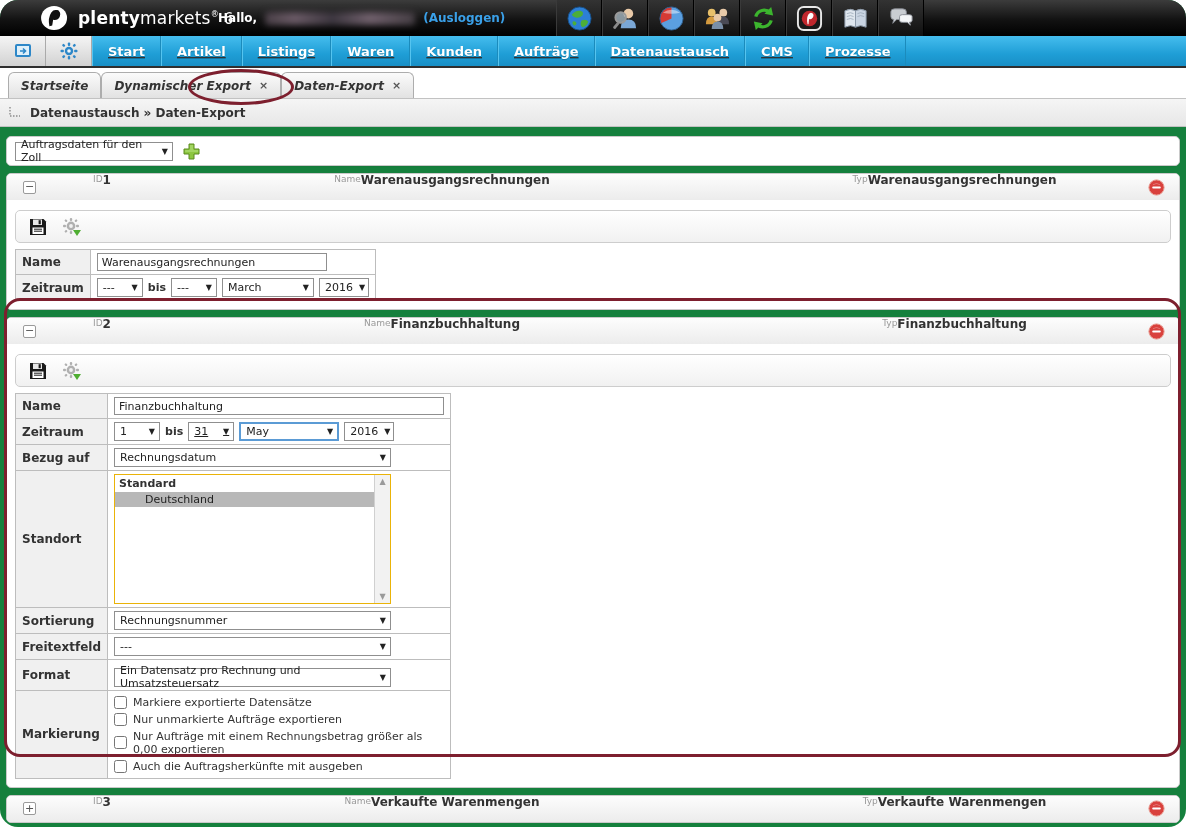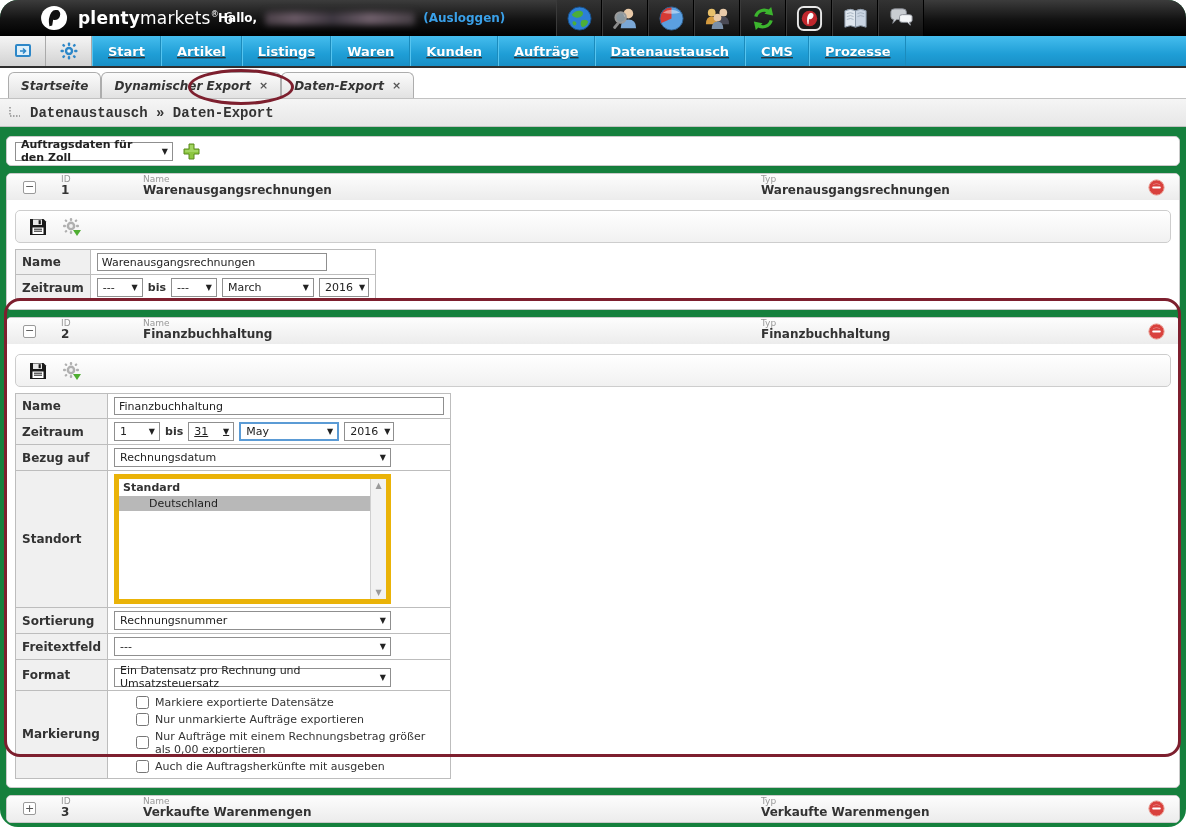--- a/index.html
+++ b/index.html
@@ -39,65 +39,65 @@
   .tabsrow { height:30px; padding:4px 0 0 8px; display:flex; align-items:flex-end; background:#fff; }
   .tab { height:26px; display:flex; align-items:center; padding:0 12px; cursor:pointer;
          background:linear-gradient(#fbfbfb,#e2e2e2); border:1px solid #adadad; border-bottom:none;
          border-radius:6px 6px 0 0; font-weight:bold; font-size:12px; color:#333;font-style:italic; }
   .tab .x { margin-left:8px; color:#555; font-weight:bold; font-size:11px; cursor:pointer; }
 
   
   .crumbbar { height:29px; background:linear-gradient(#f5f5f5,#e7e7e7); border-top:1px solid #c2c2c2;
               border-bottom:1px solid #c2c2c2; display:flex; align-items:center; padding-left:8px; }
   .crumbbar .treeicon { width:14px; height:12px; margin-right:8px; }
-  .crumbbar .txt { font-weight:bold; font-size:14px; color:#333;font-family:Liberation Mono, monospace; }
+  .crumbbar .txt { font-weight:bold; font-size:12px; color:#333; }
 
   
   .content { padding:0 6px; }
   .panel { background:#fff; border:1px solid #c9c9c9; border-radius:5px; box-shadow:0 1px 1px rgba(0,0,0,.05); }
   .newrow { margin-top:9px; height:30px; display:flex; align-items:center; padding-left:8px; }
   .fakeselect { display:inline-flex; align-items:center; justify-content:space-between; background:#fff;
                 border:1px solid #8f8f8f; height:19px; padding:0 4px 0 5px; font-size:11px; color:#222; cursor:pointer; }
   .fakeselect .arr { font-size:8px; color:#222; margin-left:6px; }
   .plusbtn { margin-left:10px; cursor:pointer; width:17px; height:17px; }
 
   .item { margin-top:7px; border:1px solid #c9c9c9; border-radius:5px; background:#fff; overflow:hidden; }
   .ihead { height:26px; display:flex; align-items:center; background:linear-gradient(#fdfdfd,#ececec);
            position:relative; cursor:pointer; }
   .expbox { width:13px; height:13px; border:1px solid #9a9a9a; background:#fff; border-radius:2px; margin-left:16px;
             display:flex; align-items:center; justify-content:center; font-size:11px; line-height:10px; color:#555; cursor:pointer; }
-  .hcol { display:flex; flex-direction:column; justify-content:flex-start; height:100%; }
+  .hcol { display:flex; justify-content:center; height:100%; }
   .hlab { font-size:9px; color:#999; line-height:10px; }
   .hval { font-size:12px; font-weight:bold; color:#333; line-height:13px; }
   .col-id { margin-left:25px; width:82px; }
   .col-name { width:598px; }
   .col-typ { flex:1;margin-left:20px; }
   .delbtn { width:17px; height:17px; margin-right:14px; cursor:pointer; }
 
   .ibody { padding:0 8px 8px 8px; }
   .toolbar { margin:10px 0 0 0; height:33px; display:flex; align-items:center; padding-left:12px;
              background:linear-gradient(#fff,#f1f1f1); border:1px solid #cdcdcd; border-radius:5px; }
   .tbtn { margin-right:14px; cursor:pointer; display:flex; align-items:center; }
 
   table.form { margin-top:6px; border-collapse:collapse; background:#fff; }
   table.form td { border:1px solid #bdbdbd; padding:3px 6px; vertical-align:middle; }
   td.flab { background:#f0f0f0; font-weight:bold; font-size:12px; color:#333; width:64px; vertical-align:top; padding-top:5px; }
   .inputtxt { border:1px solid #8f8f8f; height:18px; font-family:inherit; font-size:11px; padding:0 4px; color:#222; }
   .selrow { display:flex; align-items:center; gap:5px; }
   .focused { border:2px solid #5b9bd5 !important; }
 
-  .listbox { width:277px; height:130px; border:5px solid #eab308; background:#fff; position:relative; font-size:11px; }
+  .listbox { width:277px; height:130px; border:1px solid #eab308; background:#fff; position:relative; font-size:11px; }
   .lb-group { font-weight:bold; padding:2px 4px; }
   .lb-opt { padding:1px 4px 1px 30px; background:#b8b8b8; color:#222; }
   .lb-scroll { position:absolute; right:0; top:0; bottom:0; width:16px; background:#f2f2f2; border-left:1px solid #d0d0d0;
                display:flex; flex-direction:column; justify-content:space-between; align-items:center; padding:2px 0; }
   .lb-scroll .sarr { font-size:8px; color:#9a9a9a; }
 
   .checks { display:flex; flex-direction:column; gap:4px; padding:2px 0; }
-  .checkline { display:flex; align-items:center; gap:6px; font-size:11px; color:#333;margin-left:22px; }
+  .checkline { display:flex; align-items:center; gap:6px; font-size:11px; color:#333; }
   .checkline input { width:13px; height:13px; }
 
   
   .ann { position:absolute; border:3px solid #7d1f2e; pointer-events:none; }
   .ann-tab { left:188px; top:69px; width:106px; height:36px; border-radius:50%; }
   .ann-row { left:4px; top:298px; width:1177px; height:459px; border-radius:16px; }
 </style>
 </head>
 <body>
 
@@ -236,21 +236,21 @@
   <div class="crumbbar">
     <svg class="treeicon" viewBox="0 0 14 12">
         <path d="M2 0 L2 9 M2 9 L12 9" stroke="#8a8a8a" stroke-width="1.4" stroke-dasharray="1.5 1.5" fill="none"></path>
       </svg>
     <span class="txt">Datenaustausch » Daten-Export</span>
   </div>
 
   <div class="content">
 
     <div class="panel newrow">
-      <div class="fakeselect" style="width:158px;font-weight:bold;">
+      <div class="fakeselect" style="width:158px;">
         <span>Auftragsdaten für den Zoll</span>
         <span class="arr">▼</span>
       </div>
       <svg class="plusbtn" viewBox="0 0 17 17">
           <path d="M6 1 h5 v5 h5 v5 h-5 v5 h-5 v-5 h-5 v-5 h5 Z" fill="#8cc63f" stroke="#5a8a1e" stroke-width="1"></path>
           <path d="M6.8 2 h3.4 v5 h5 v2 h-13 v-2 h5 Z" fill="#a8d86a" fill-opacity=".8"></path>
         </svg>
     </div>
 
     <div class="item">

